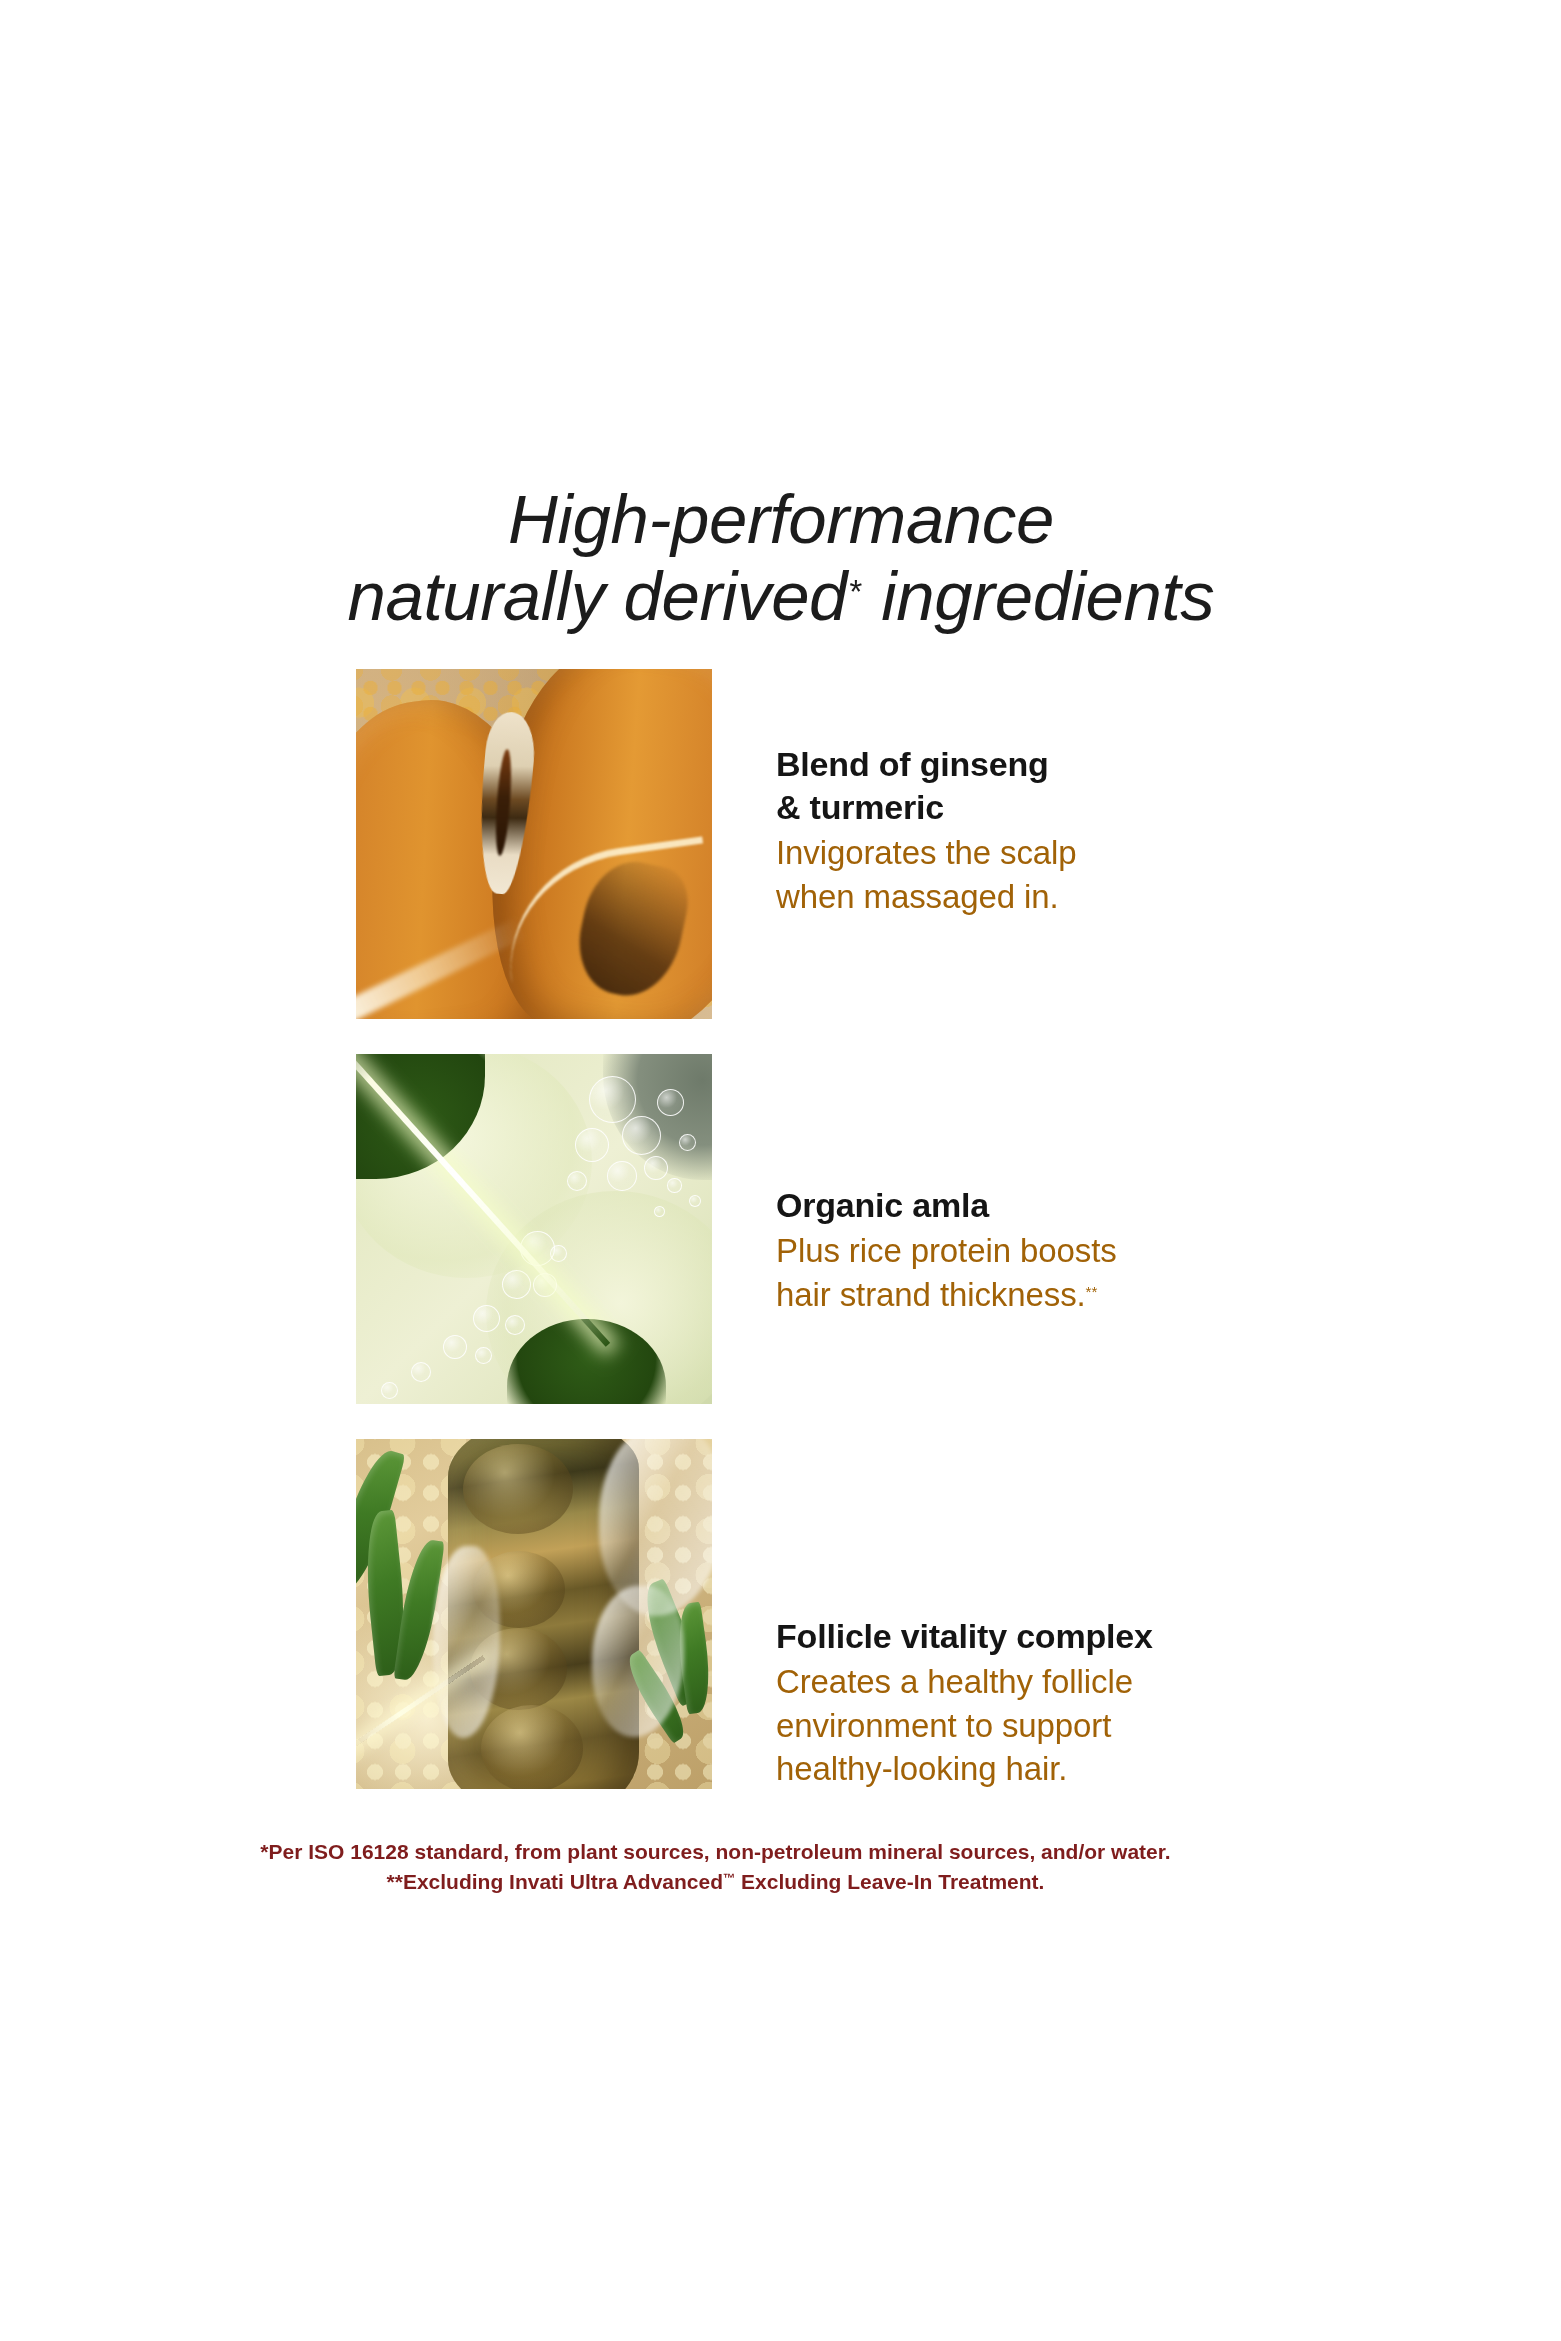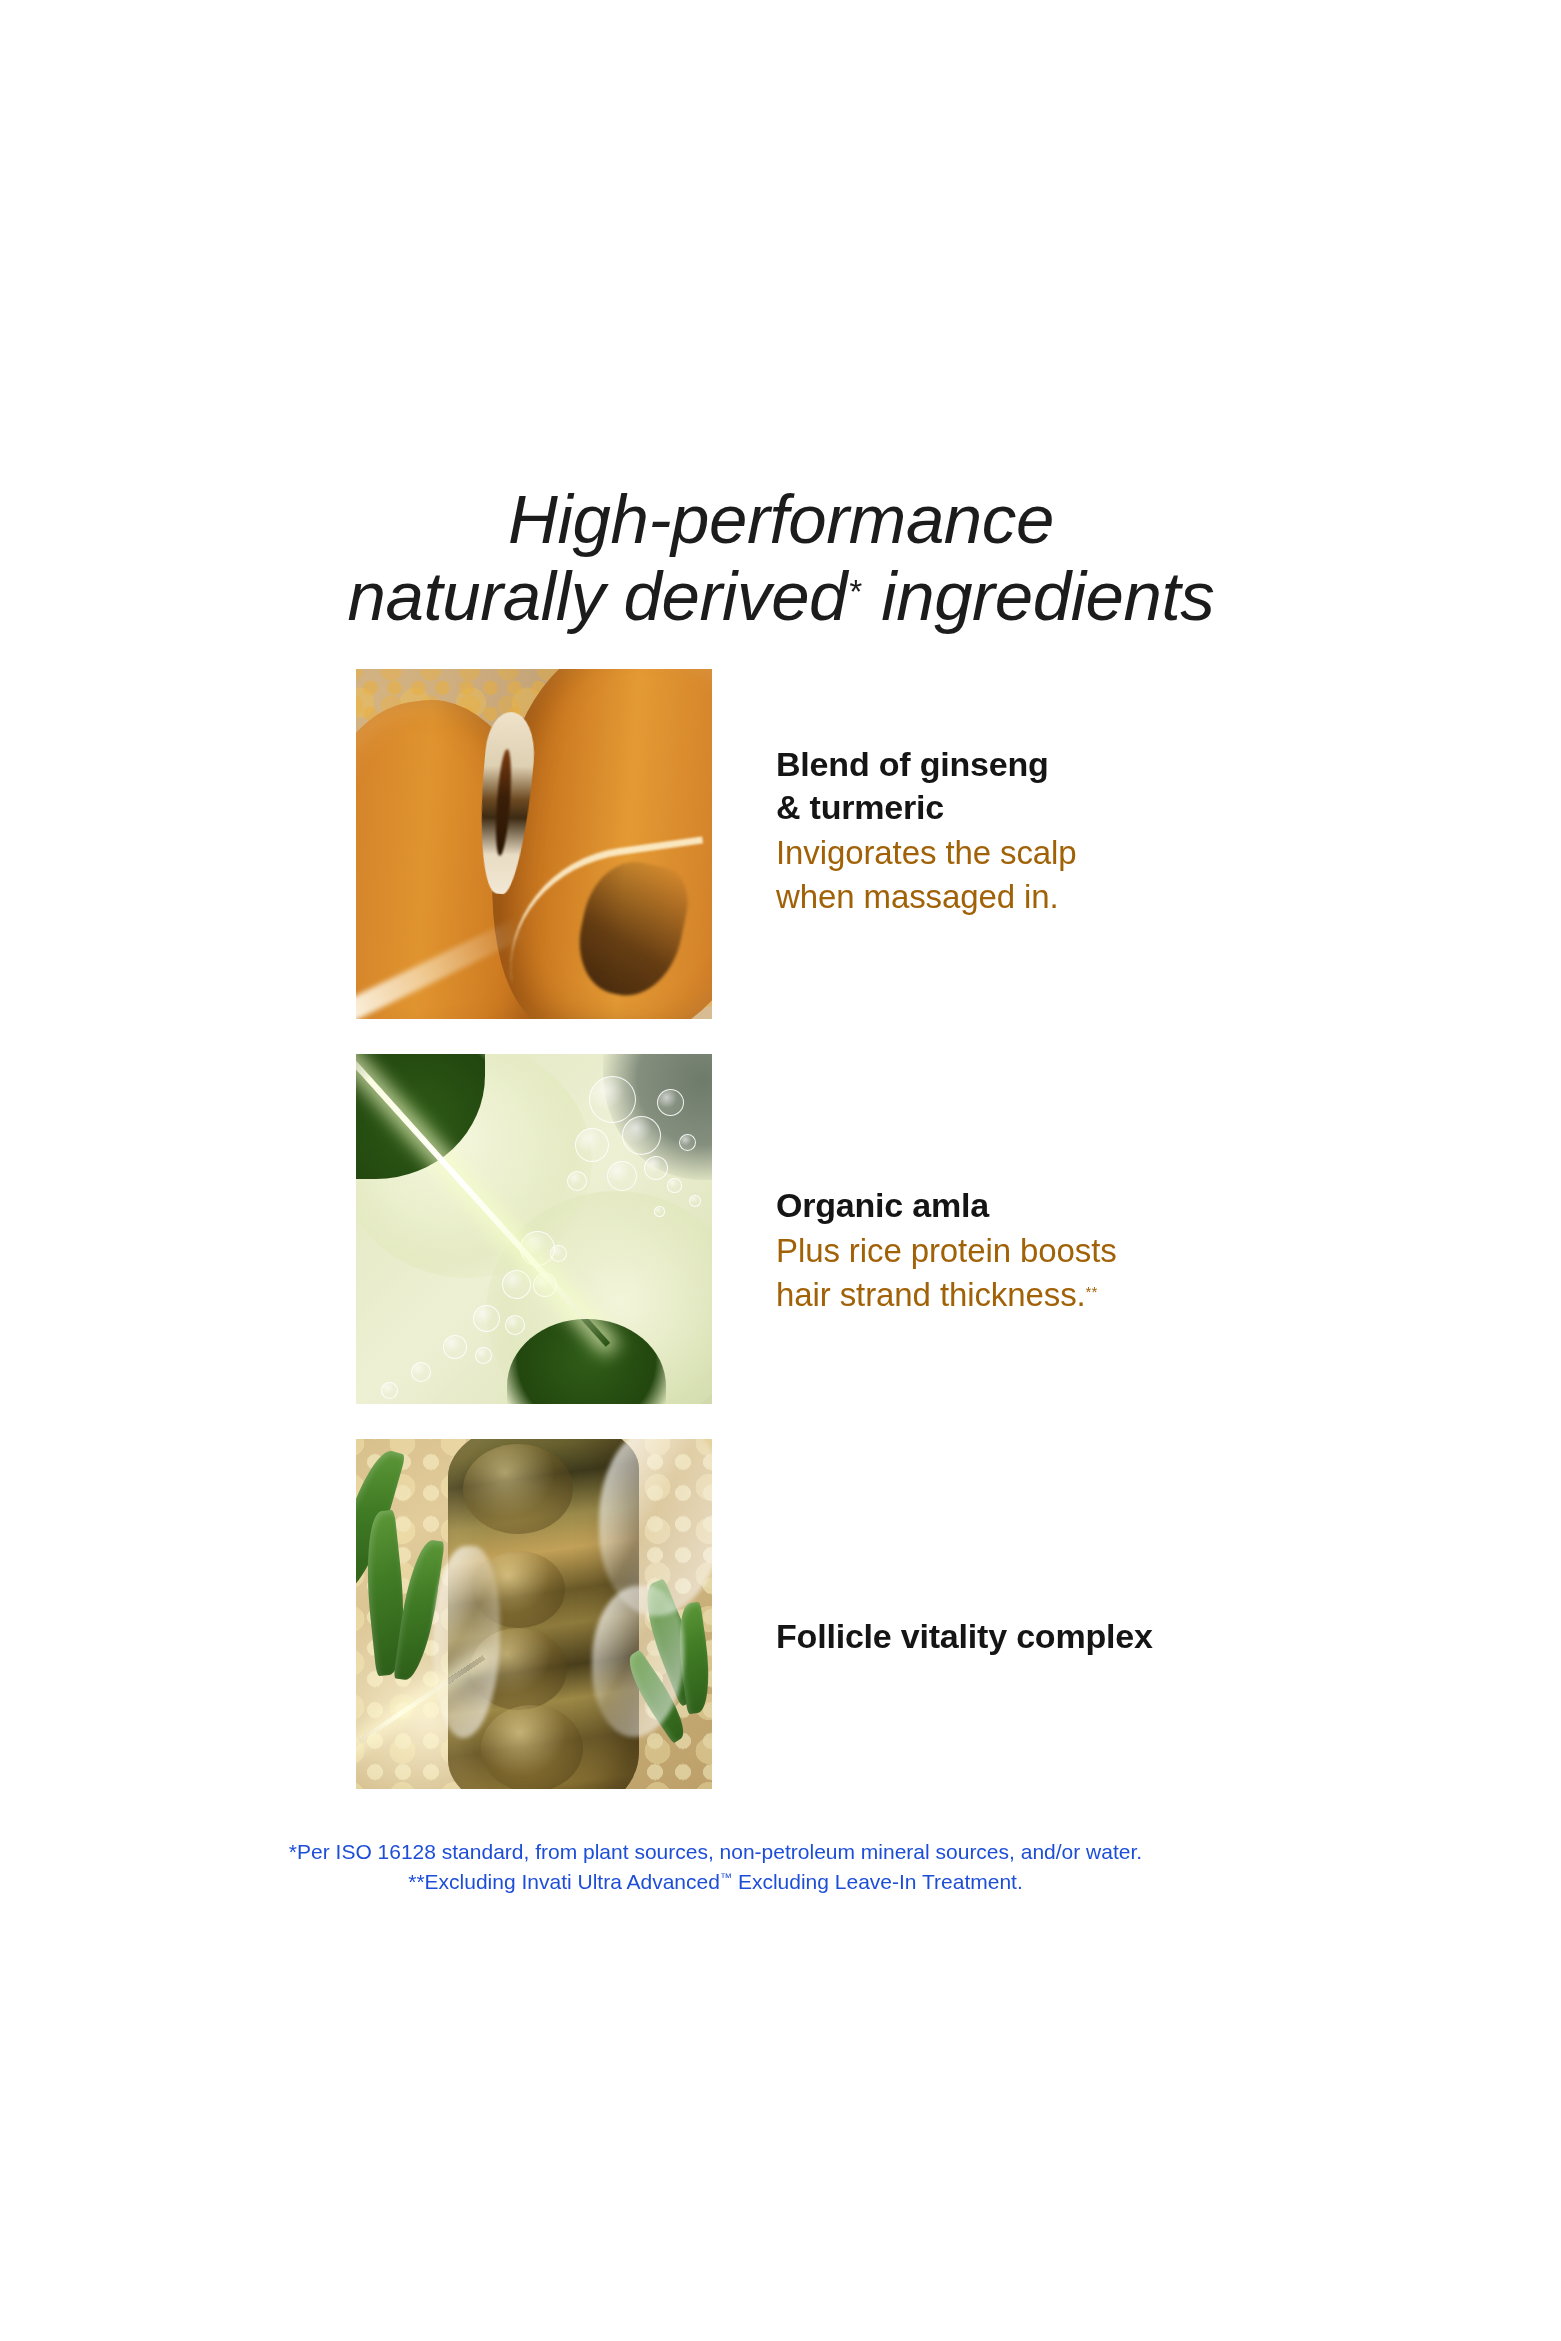--- a/index.html
+++ b/index.html
@@ -291,21 +291,22 @@
 
   
   .footnotes {
     position: absolute;
     top: 1837px;
     left: 0;
     width: 1431px;
     text-align: center;
     font-size: 21px;
     line-height: 1.42;
-    color: #1d4ed8;
+    color: #7f1d1d;
+    font-weight: bold;
   }
   .footnotes .fn { display: block; white-space: nowrap; }
   .footnotes sup.tm {
     font-size: 0.58em;
     vertical-align: 0.55em;
   }
 </style>
 </head>
 <body>
 
@@ -398,20 +399,25 @@
         <div class="gin-leaf" style="right:43px; top:209px; width:25px; height:97px; transform:rotate(-34deg);"></div>
         <div class="gin-liquid" style="right:-11.7px; top:-15px; width:125px; height:192px;"></div>
         <div class="gin-liquid" style="right:28.4px;  top:147px; width:92px; height:151px;"></div>
         <div class="gin-liquid" style="left:77px;   top:107px; width:67px;  height:192px;"></div>
         <div class="gin-flare"></div>
       </div>
       <div class="copy c3">
         <h2 class="feat-title">
           <span>Follicle vitality complex</span>
         </h2>
+        <p class="feat-desc">
+          <span>Creates a healthy follicle</span><br>
+          <span>environment to support</span><br>
+          <span>healthy-looking hair.</span>
+        </p>
       </div>
     </div>
 
   </div>
 
   <div class="footnotes">
     <span class="fn">*Per ISO 16128 standard, from plant sources, non-petroleum mineral sources, and/or water.</span>
     <span class="fn"><span>**Excluding Invati Ultra Advanced</span><sup class="tm">™</sup><span> Excluding Leave-In Treatment.</span></span>
   </div>
 

